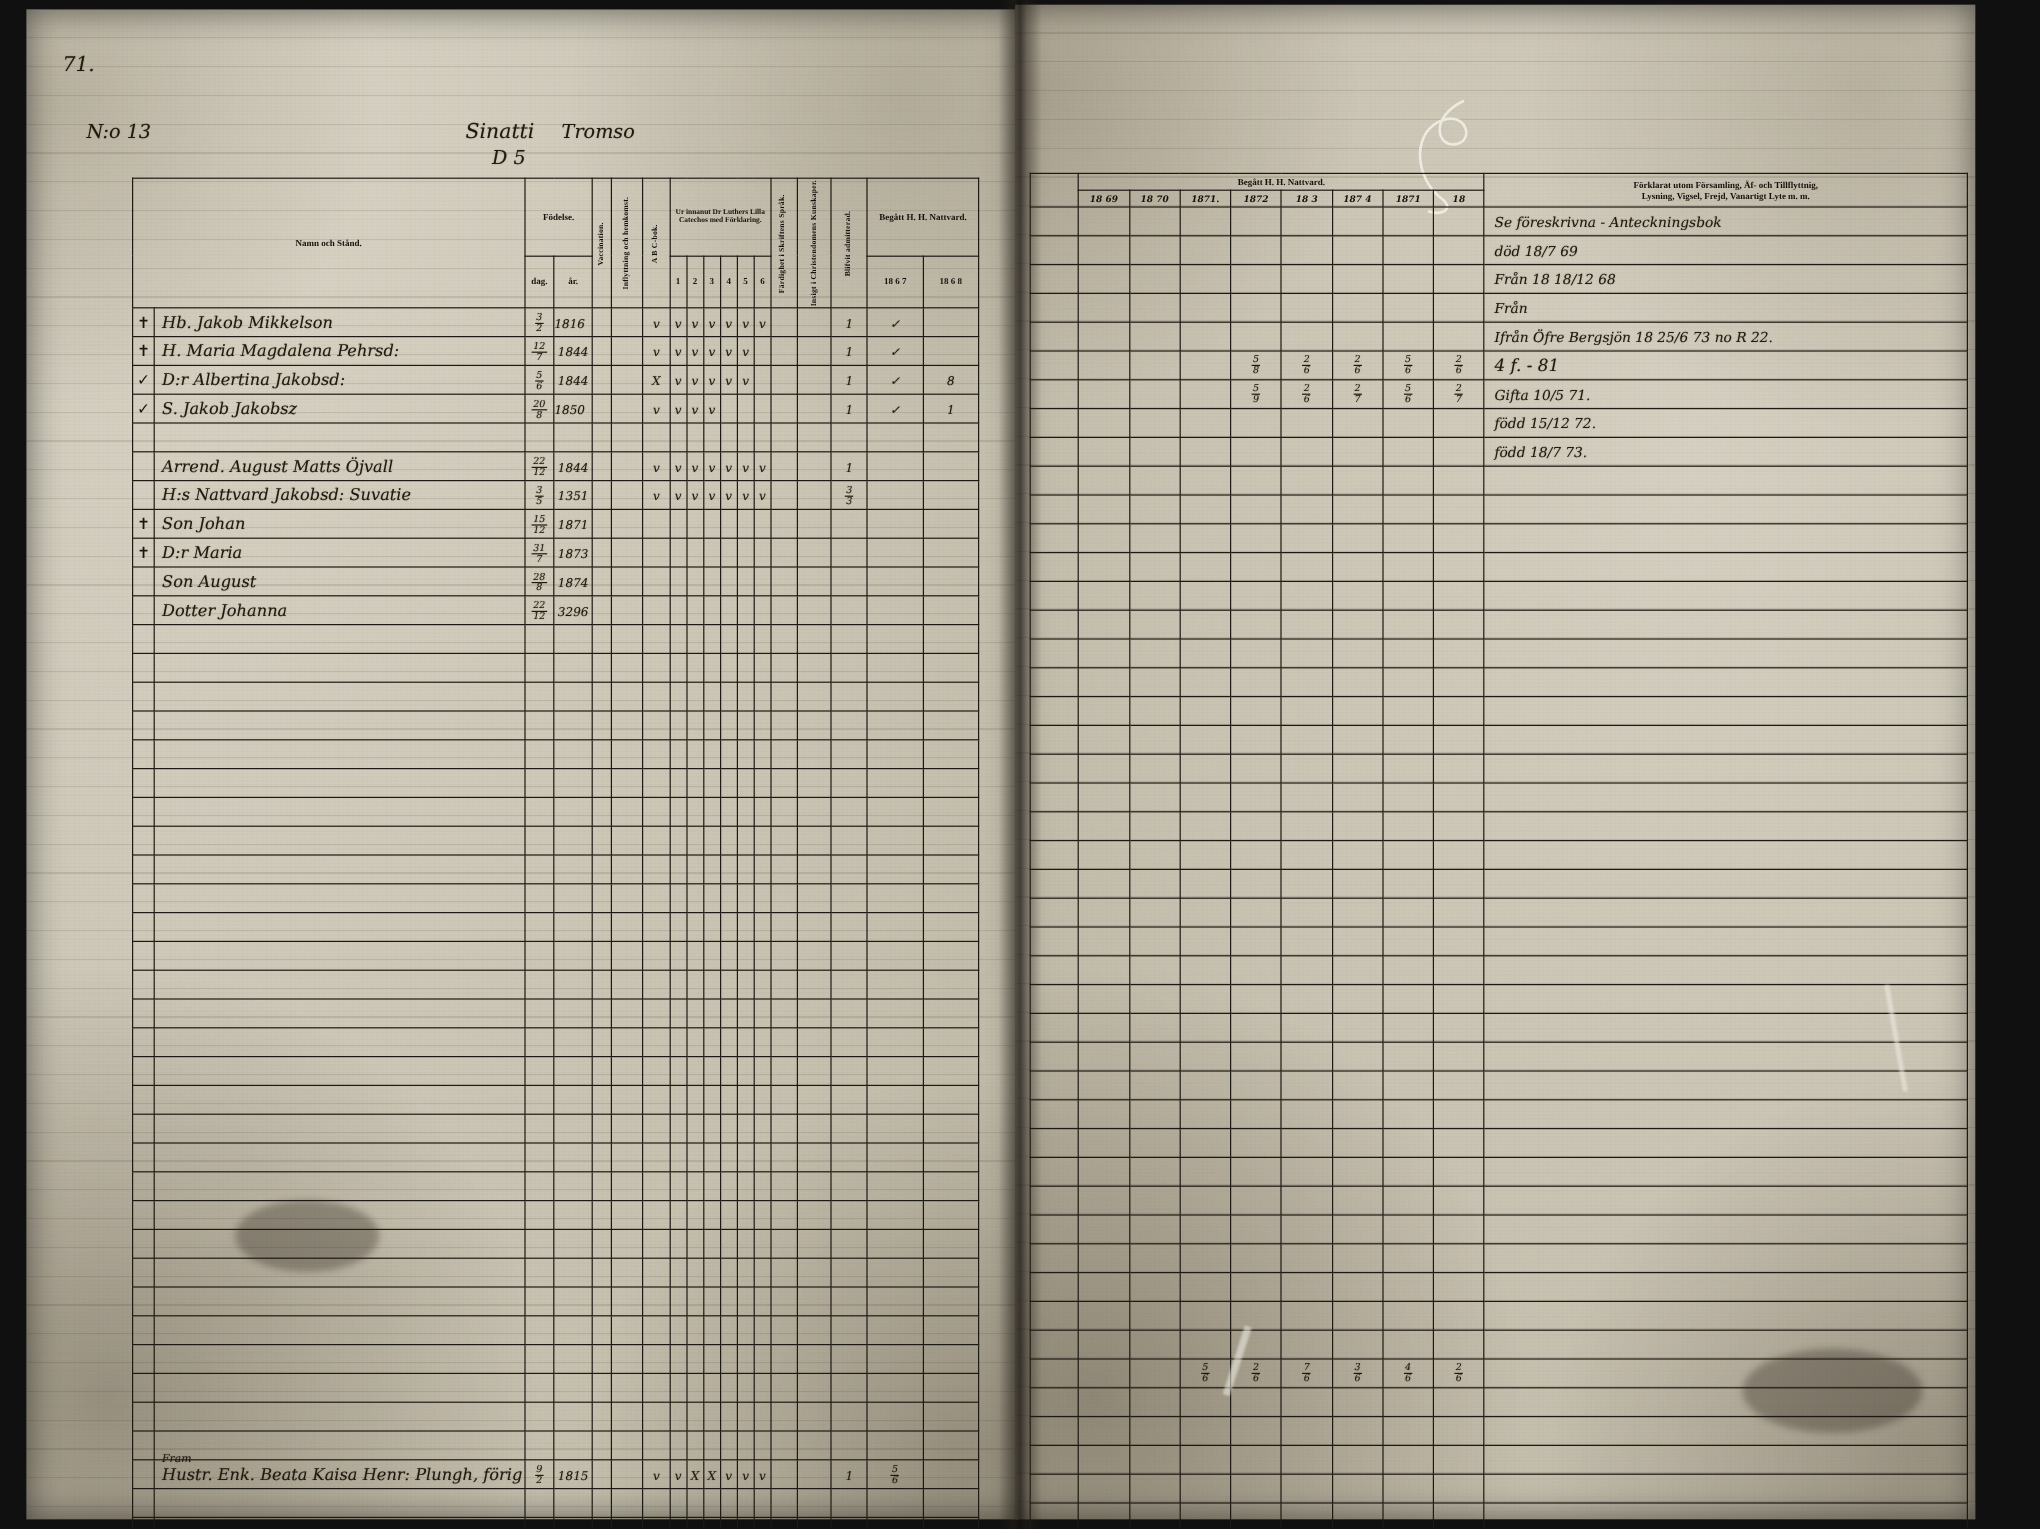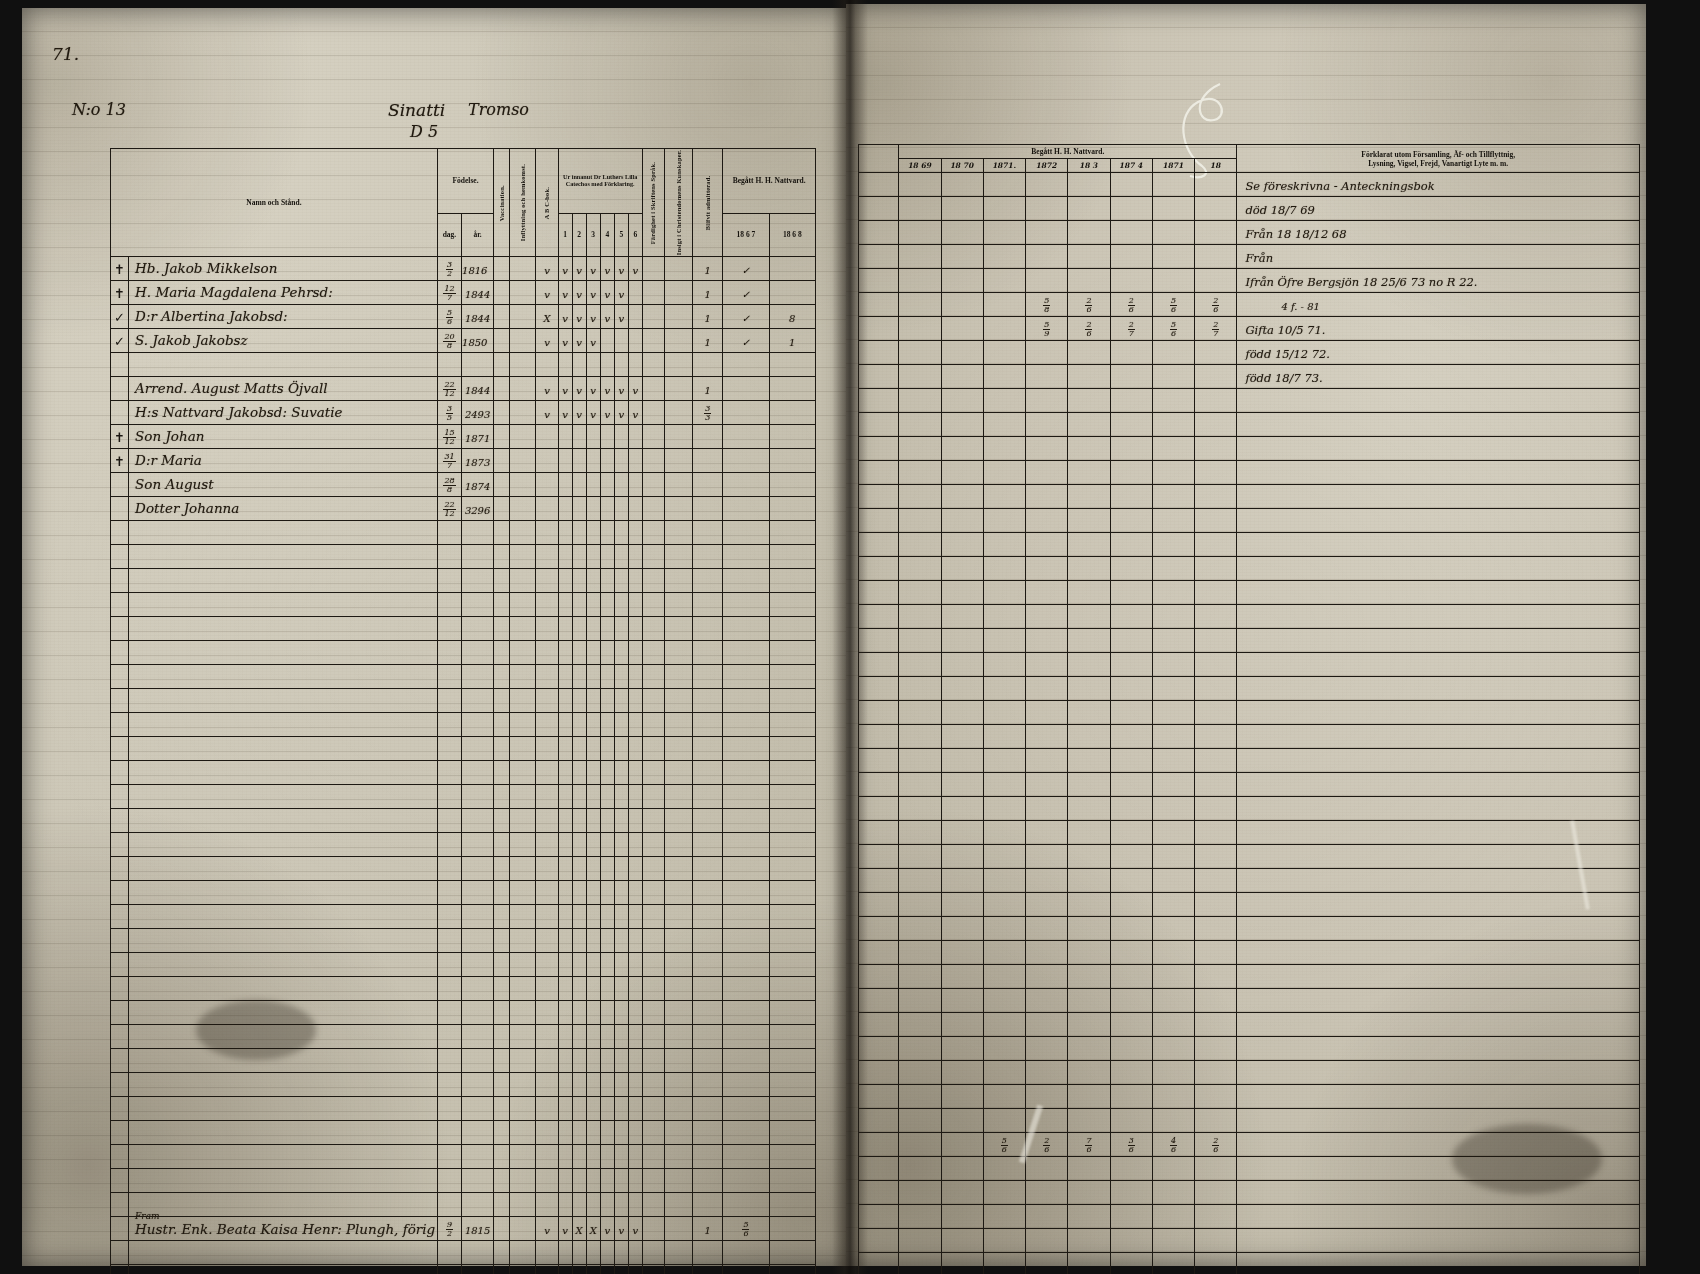--- a/index.html
+++ b/index.html
@@ -287,21 +287,21 @@
           <td class="body " style="text-align:center"></td>
           <td class="body " style="text-align:center"></td>
           <td class="body" style="text-align: center;"><span class="hand ink handsmall">1</span></td>
           <td class="body" style="text-align: center;"></td>
           <td class="body" style="text-align: center;"></td>
         </tr>
         <tr>
           <td class="body" style="text-align: center;"></td>
           <td class="body namecell"><span class="hand ink handline">H:s Nattvard Jakobsd: Suvatie</span></td>
           <td class="body" style="text-align: center;"><span class="frac hand ink"><b>3</b>5</span></td>
-          <td class="body " style="text-align:center"><span class="hand ink handsmall">2493</span></td>
+          <td class="body " style="text-align:center"><span class="hand ink handsmall">1351</span></td>
           <td class="body "></td>
           <td class="body "></td>
           <td class="body " style="text-align:center"><span class="hand ink handsmall">v</span></td>
           <td class="body " style="text-align:center"><span class="hand ink handsmall">v</span></td>
           <td class="body " style="text-align:center"><span class="hand ink handsmall">v</span></td>
           <td class="body " style="text-align:center"><span class="hand ink handsmall">v</span></td>
           <td class="body " style="text-align:center"><span class="hand ink handsmall">v</span></td>
           <td class="body " style="text-align:center"><span class="hand ink handsmall">v</span></td>
           <td class="body " style="text-align:center"><span class="hand ink handsmall">v</span></td>
           <td class="body " style="text-align:center"></td>
@@ -1130,21 +1130,21 @@
         <tr>
           <td class="body"></td>
           <td class="body" style="text-align: center;"></td>
           <td class="body" style="text-align: center;"></td>
           <td class="body" style="text-align: center;"></td>
           <td class="body" style="text-align: center;"><span class="frac hand ink"><b>5</b>8</span></td>
           <td class="body" style="text-align: center;"><span class="frac hand ink"><b>2</b>6</span></td>
           <td class="body" style="text-align: center;"><span class="frac hand ink"><b>2</b>6</span></td>
           <td class="body" style="text-align: center;"><span class="frac hand ink"><b>5</b>6</span></td>
           <td class="body" style="text-align: center;"><span class="frac hand ink"><b>2</b>6</span></td>
-          <td class="body" style="padding-left: 8px;"><span class="hand ink" style="font-size: 10px; margin-left: 36px;">4 f. - 81</span></td>
+          <td class="body" style="padding-left: 8px;"><span class="hand ink" style="font-size: 14px;">4 f. - 81</span></td>
         </tr>
         <tr>
           <td class="body"></td>
           <td class="body" style="text-align: center;"></td>
           <td class="body" style="text-align: center;"></td>
           <td class="body" style="text-align: center;"></td>
           <td class="body" style="text-align: center;"><span class="frac hand ink"><b>5</b>9</span></td>
           <td class="body" style="text-align: center;"><span class="frac hand ink"><b>2</b>6</span></td>
           <td class="body" style="text-align: center;"><span class="frac hand ink"><b>2</b>7</span></td>
           <td class="body" style="text-align: center;"><span class="frac hand ink"><b>5</b>6</span></td>

